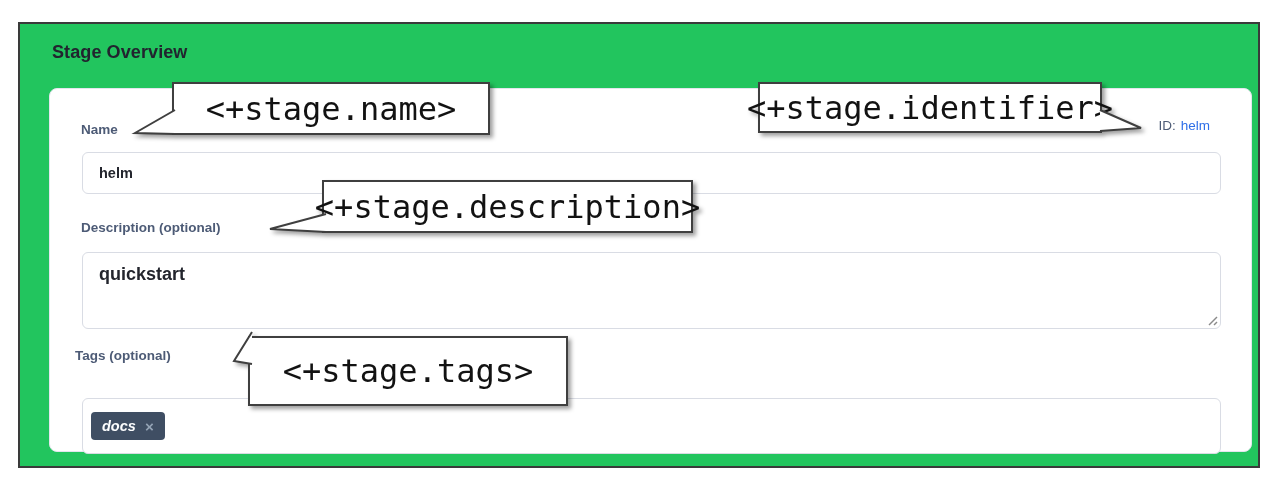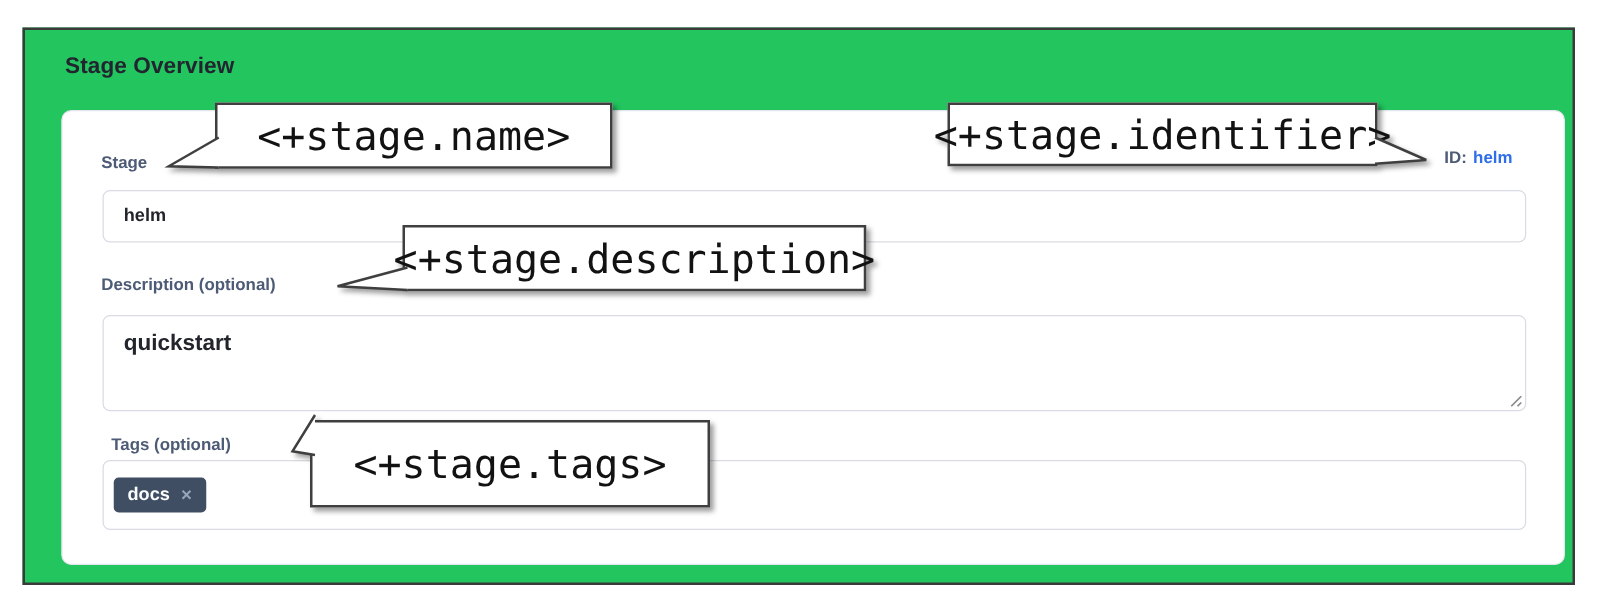--- a/index.html
+++ b/index.html
@@ -8,33 +8,33 @@
   .frame{position:absolute;left:18px;top:22px;width:1242px;height:446px;
          border:2px solid #3a3a3a;background:#22c55e;box-sizing:border-box;}
   .page-title{position:absolute;left:32px;top:18px;margin:0;
               font-size:18px;font-weight:700;color:#22242f;letter-spacing:.1px;}
   .panel{position:absolute;left:29px;top:64px;width:1203px;height:364px;
          border:1px solid #e3e6ee;border-radius:8px;background:#ffffff;box-sizing:border-box;}
   
   .fld-label{position:absolute;font-size:13.5px;font-weight:600;color:#4d5b76;}
   .lbl-name{left:31px;top:33px;}
   .lbl-desc{left:31px;top:131px;}
-  .lbl-tags{left:39px;top:259px;}
-  .id-row{position:absolute;right:41px;top:29px;font-size:13.5px;font-weight:700;
+  .lbl-tags{left:25px;top:259px;}
+  .id-row{position:absolute;right:41px;top:29px;font-size:13.5px;font-weight:400;
           display:flex;gap:5px;align-items:center;padding-left:17px;}
   .id-key{color:#4d5b76;}
   .id-val{color:#2e6fe8;text-decoration:none;cursor:pointer;}
   .txt,.ta,.tags-box{position:absolute;left:32px;width:1139px;box-sizing:border-box;
           border:1px solid #d9dce4;border-radius:6px;background:#fff;
           font-family:"Liberation Sans",sans-serif;color:#23252d;}
   .txt{top:63px;height:42px;padding:0 16px;font-size:14.5px;font-weight:600;outline:none;}
   .ta{top:163px;height:77px;padding:12px 16px;font-size:18px;font-weight:600;
       resize:none;outline:none;line-height:18px;}
   .resize-grip{position:absolute;left:1155px;top:224px;pointer-events:auto;cursor:nwse-resize;}
-  .tags-box{top:279px;height:56px;}
+  .tags-box{top:309px;height:56px;font-style:italic;}
   .chip{position:absolute;left:8px;top:13px;display:inline-flex;align-items:center;
         background:#3f4e63;border-radius:4px;padding:6px 11px;gap:9px;}
   .chip-label{color:#fcfdfe;font-size:14.5px;font-weight:600;}
   .chip-x{color:#95a4b6;font-size:15px;font-weight:600;line-height:1;cursor:pointer;}
   
   .callout{position:absolute;left:0;top:0;z-index:10;
            filter:drop-shadow(3px 3px 2px rgba(0,0,0,.38));}
   .co-box{position:absolute;box-sizing:border-box;background:#ffffff;
           border:2px solid #3f3f3f;display:flex;align-items:center;justify-content:center;
           font-family:"DejaVu Sans Mono","Liberation Mono",monospace;
@@ -43,21 +43,21 @@
   .co-tail path{fill:#ffffff;stroke:#3f3f3f;stroke-width:2;stroke-linejoin:miter;stroke-linecap:butt;}
 </style>
 </head>
 <body>
 
 <div id="screen">
   <div class="frame">
     <h1 class="page-title">Stage Overview</h1>
 
     <div class="panel">
-      <span class="fld-label lbl-name">Stage</span>
+      <span class="fld-label lbl-name">Name</span>
 
       <div class="id-row">
         <span class="id-key">ID:</span>
         <a class="id-val">helm</a>
       </div>
 
       <input class="txt" value="helm" style="">
 
       <span class="fld-label lbl-desc">Description (optional)</span>
 

